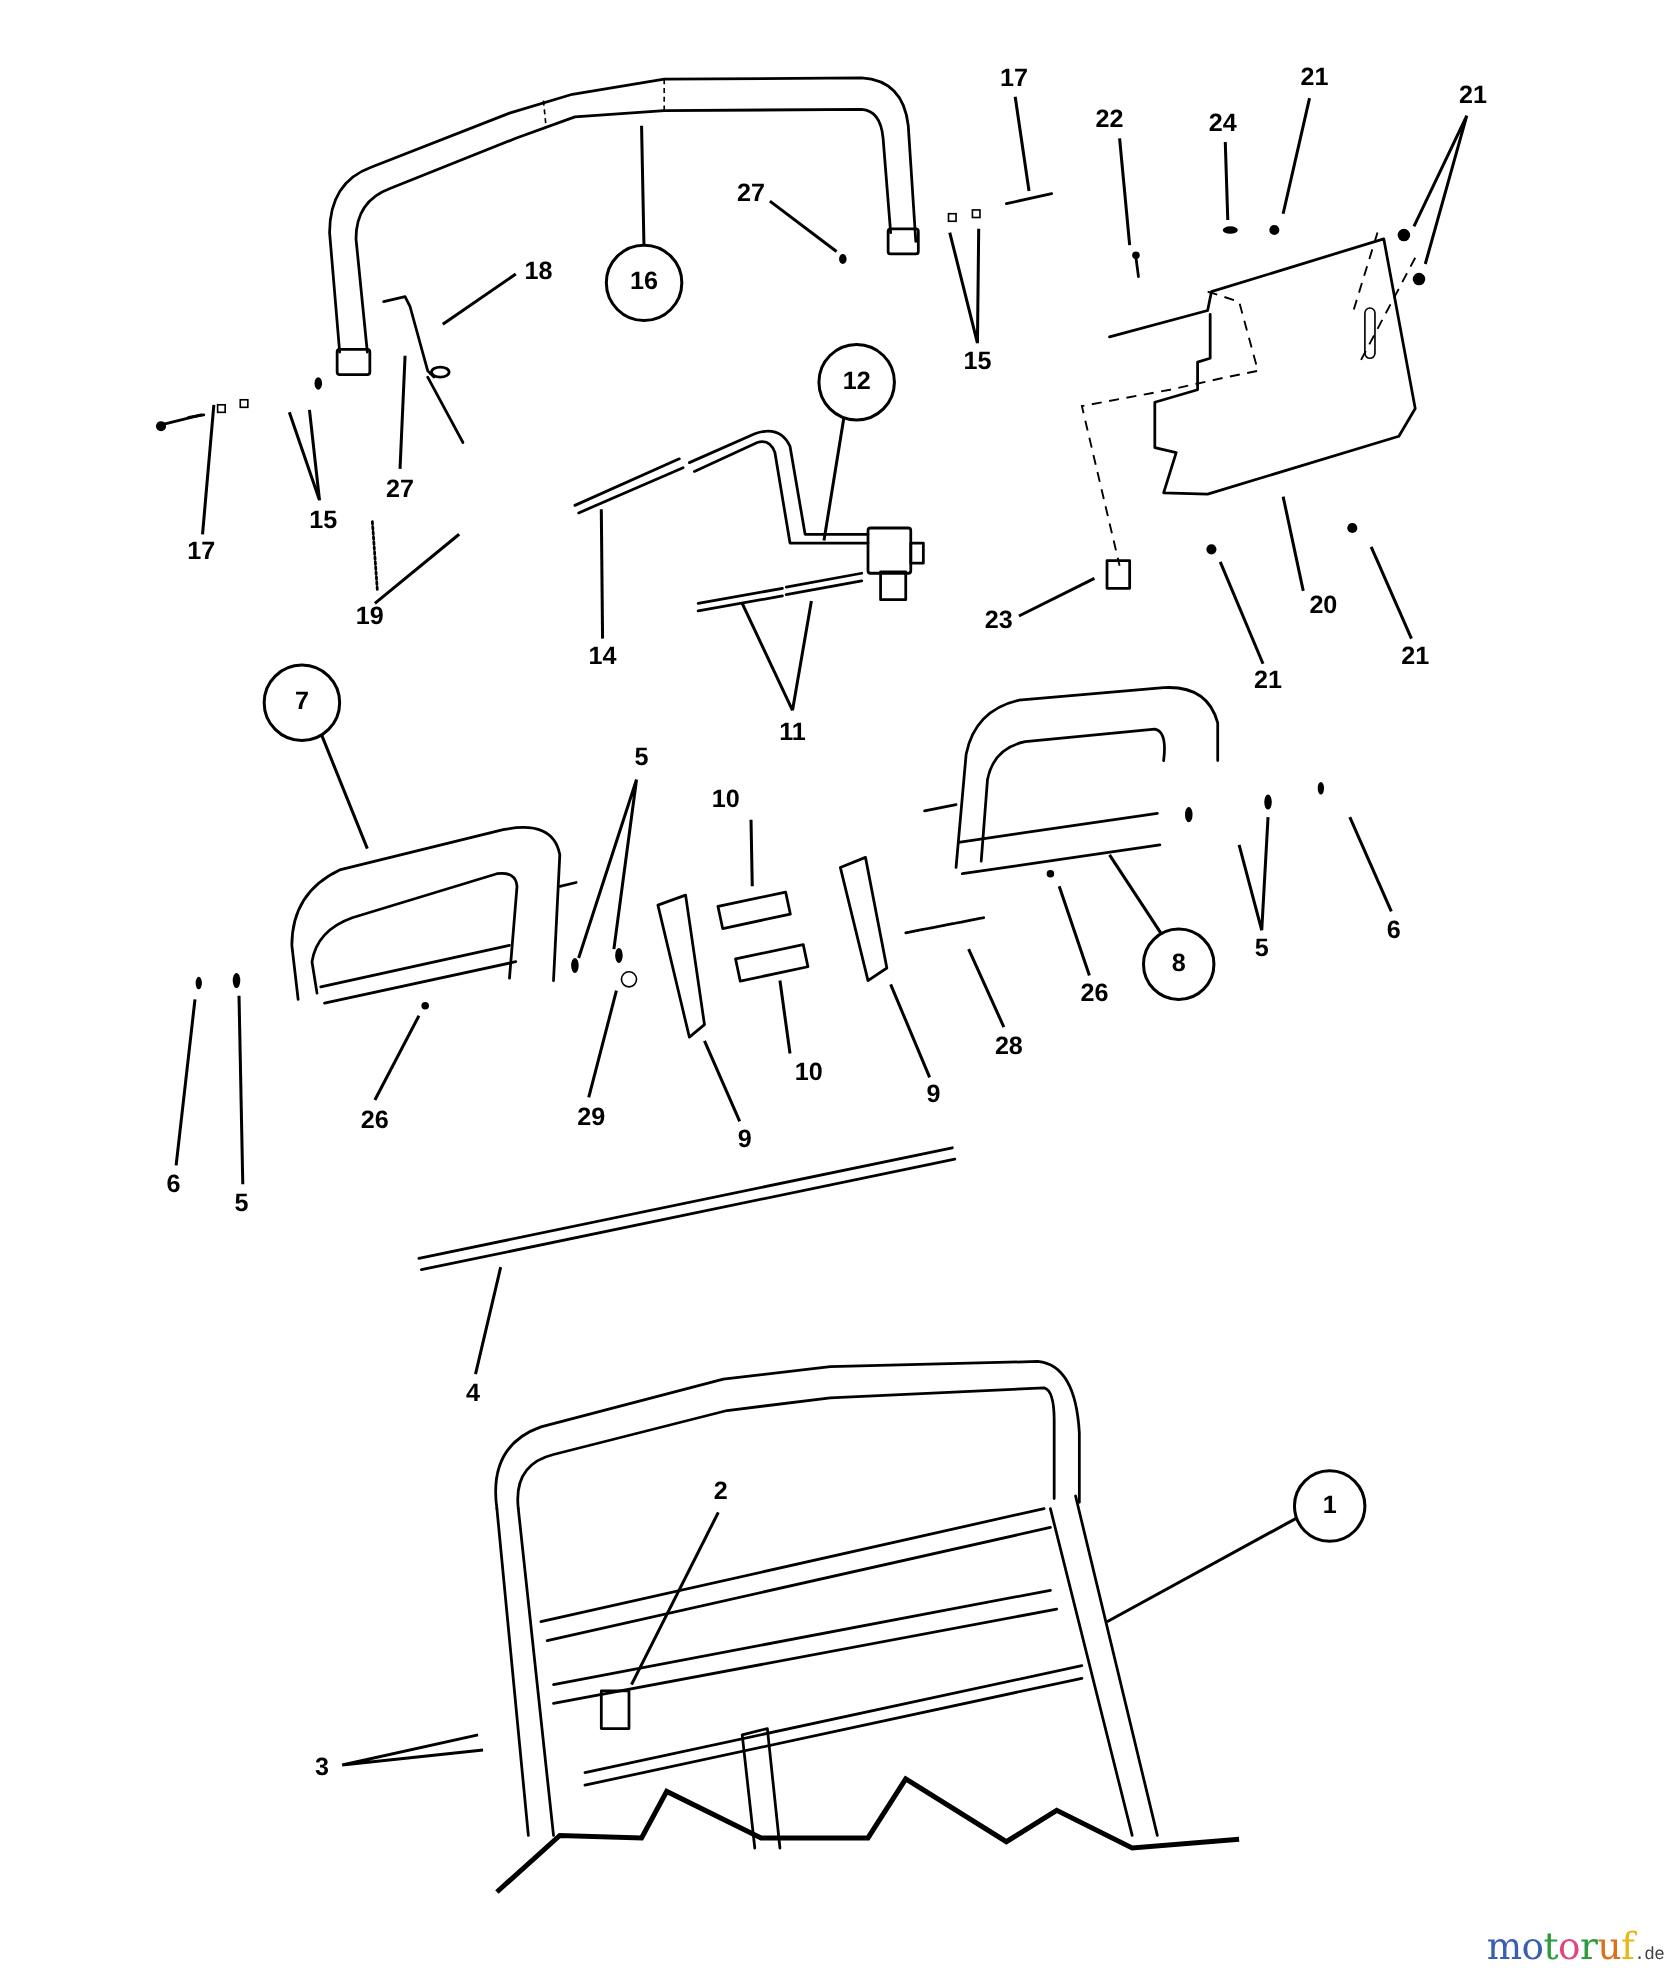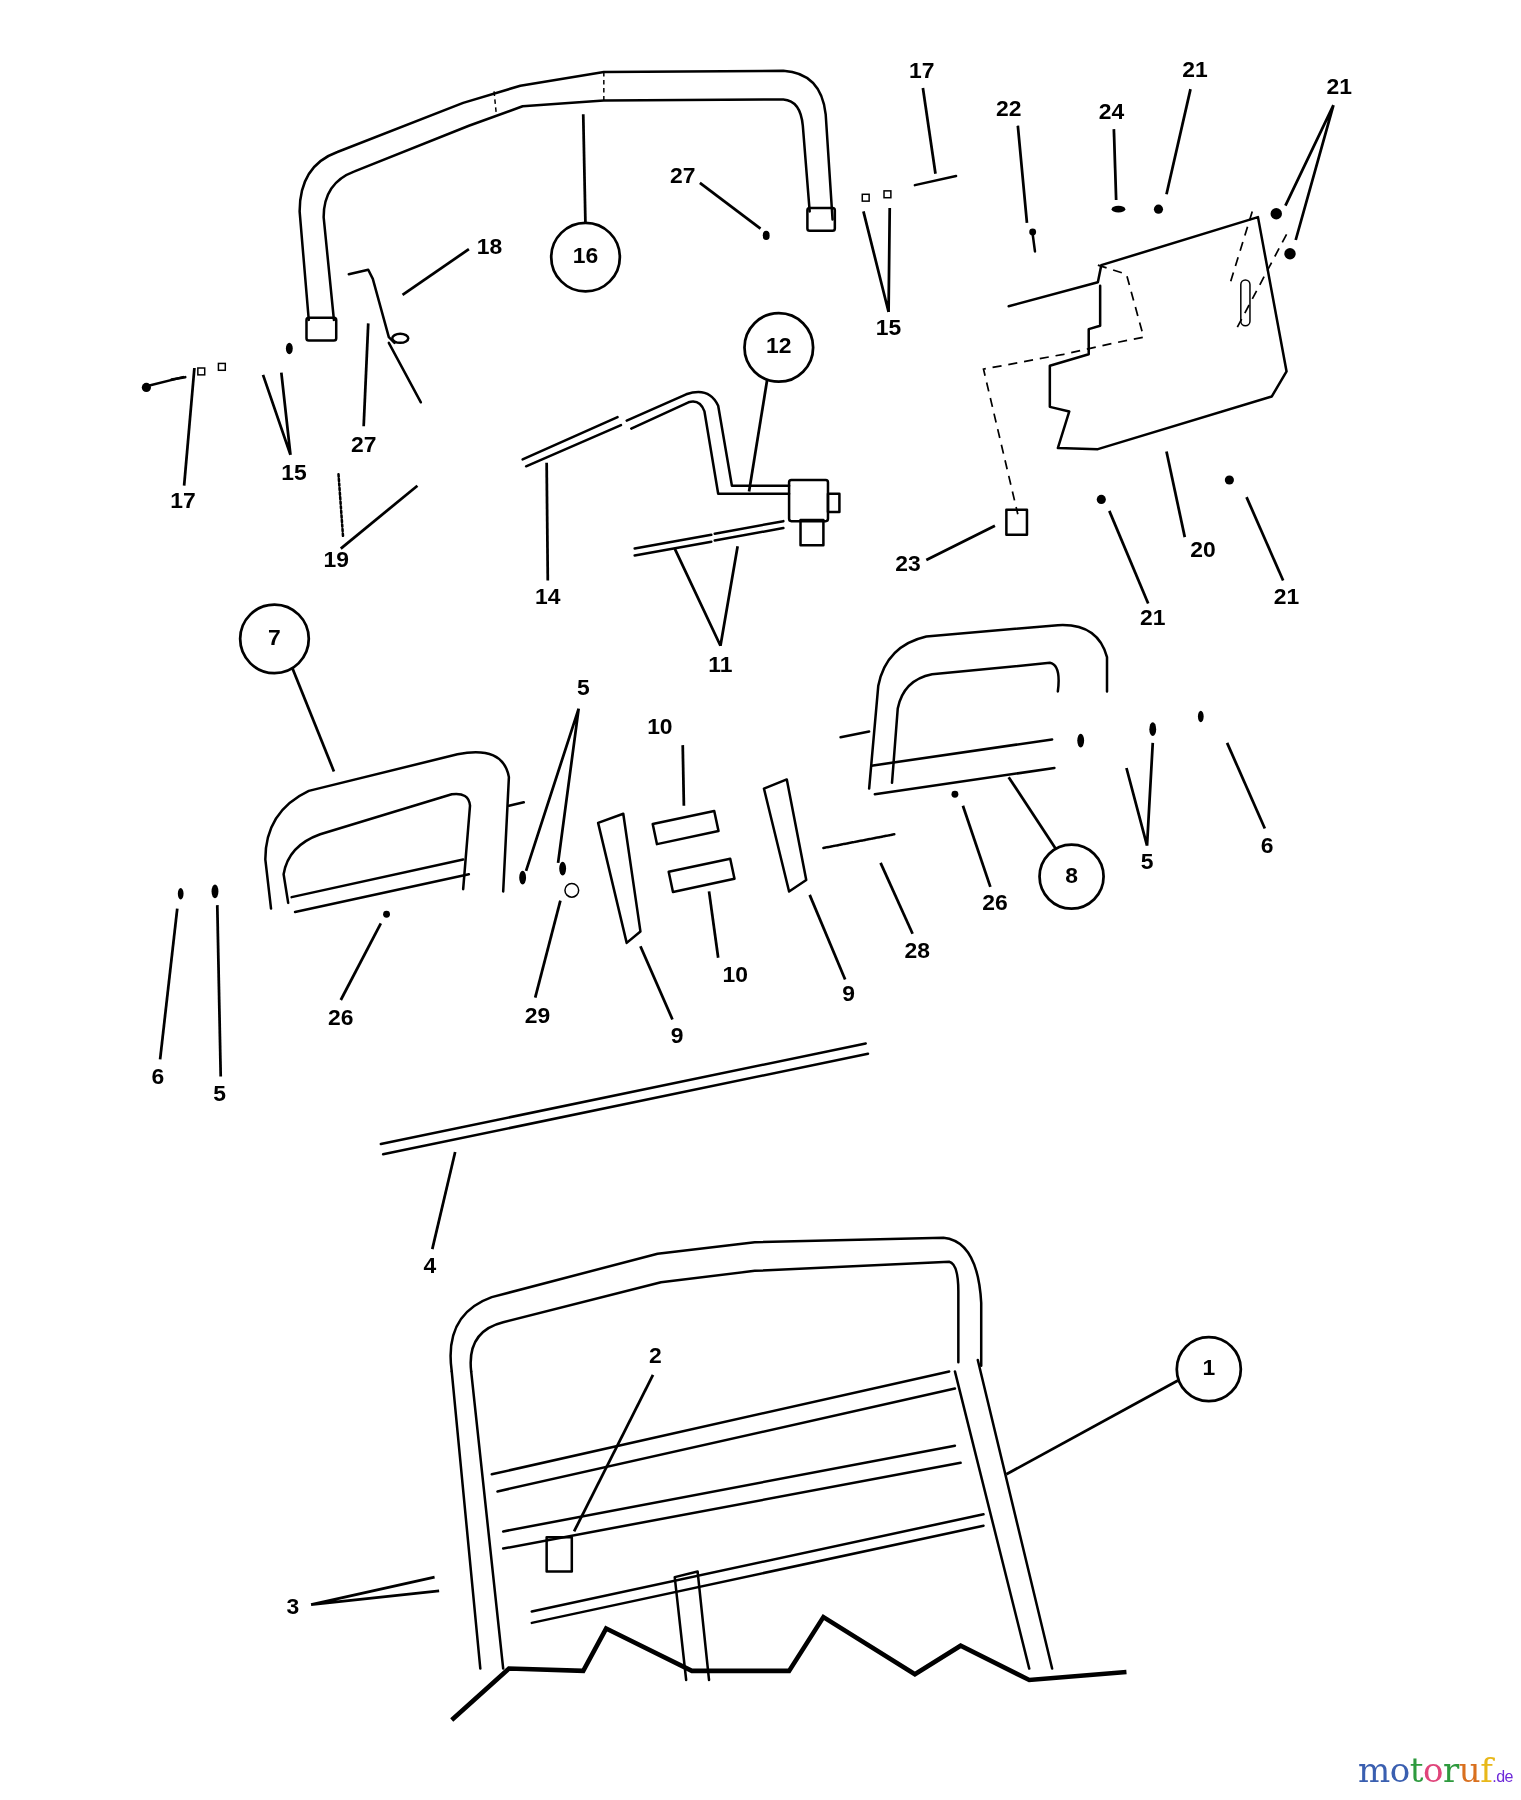--- a/index.html
+++ b/index.html
@@ -7,21 +7,21 @@
   #diagram { position:absolute; left:0; top:0; width:1521px; height:1800px; }
   .part { fill:none; stroke:#000; stroke-width:2.2; stroke-linejoin:round; stroke-linecap:round; }
   .thin { fill:none; stroke:#000; stroke-width:1.3; }
   .dash { fill:none; stroke:#000; stroke-width:1.5; stroke-dasharray:8 6; }
   .leader { fill:none; stroke:#000; stroke-width:2.4; }
   .callout-text { font-family:"Liberation Sans", sans-serif; font-weight:bold; font-size:20px; fill:#000; text-anchor:middle; dominant-baseline:middle; }
   .circle-ref { fill:#fff; stroke:#000; stroke-width:2.4; }
   .fill-black { fill:#000; }
   .ground { fill:none; stroke:#000; stroke-width:4; stroke-linejoin:miter; }
   #watermark { position:absolute; right:8px; bottom:10px; font-family:"DejaVu Serif", serif; font-size:34px; letter-spacing:-0.5px; }
-  #watermark span.suffix { font-family:Liberation Sans, sans-serif; font-size:16px; color:#6d28d9; }
+  #watermark span.suffix { font-family:Liberation Mono, monospace; font-size:16px; color:#404040; }
 </style>
 </head>
 <body>
 
 <svg id="diagram" viewBox="0 0 1330 1575" preserveAspectRatio="none" xmlns="http://www.w3.org/2000/svg">
 
   <g>
     <path class="part" d="M270,280 L262,185 Q262,145 295,133 L405,90 L455,75 L528,63 L685,62 Q718,64 722,100 L728,192"></path>
     <path class="part" d="M292,280 L283,190 Q283,160 310,150 L410,110 L457,93 L528,88 L685,87 Q700,88 702,110 L708,185"></path>
     <path class="thin" d="M432,80 L434,100 M528,63 L528,88" stroke-dasharray="4 3"></path>

